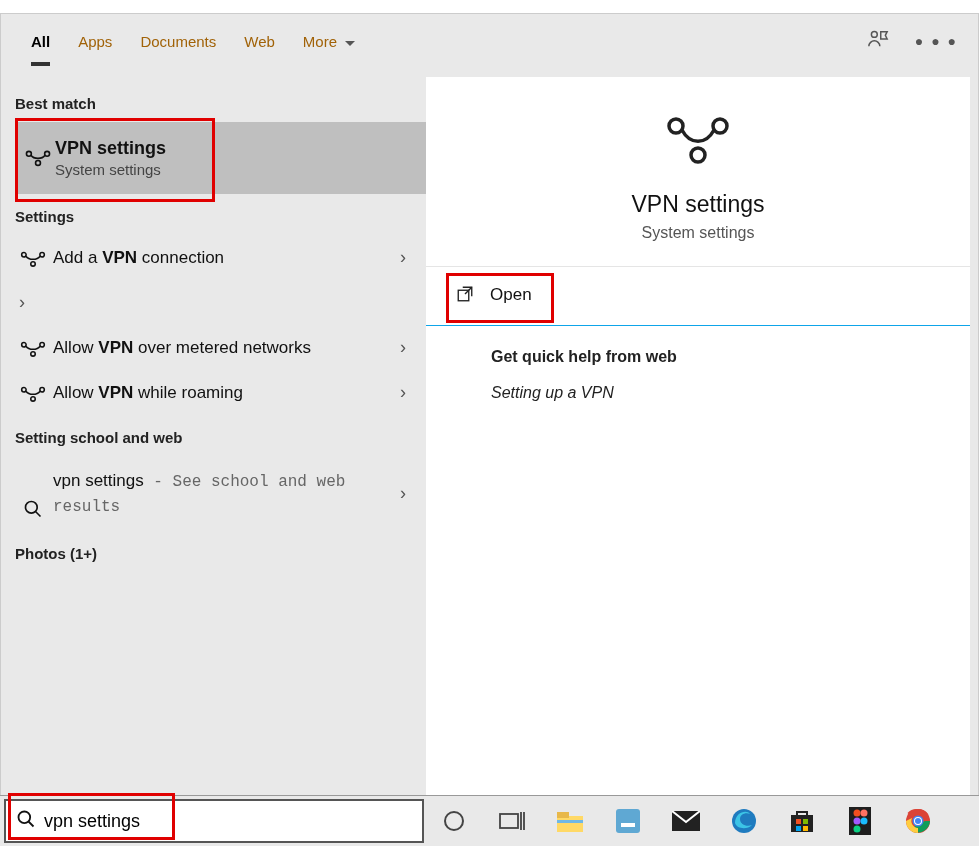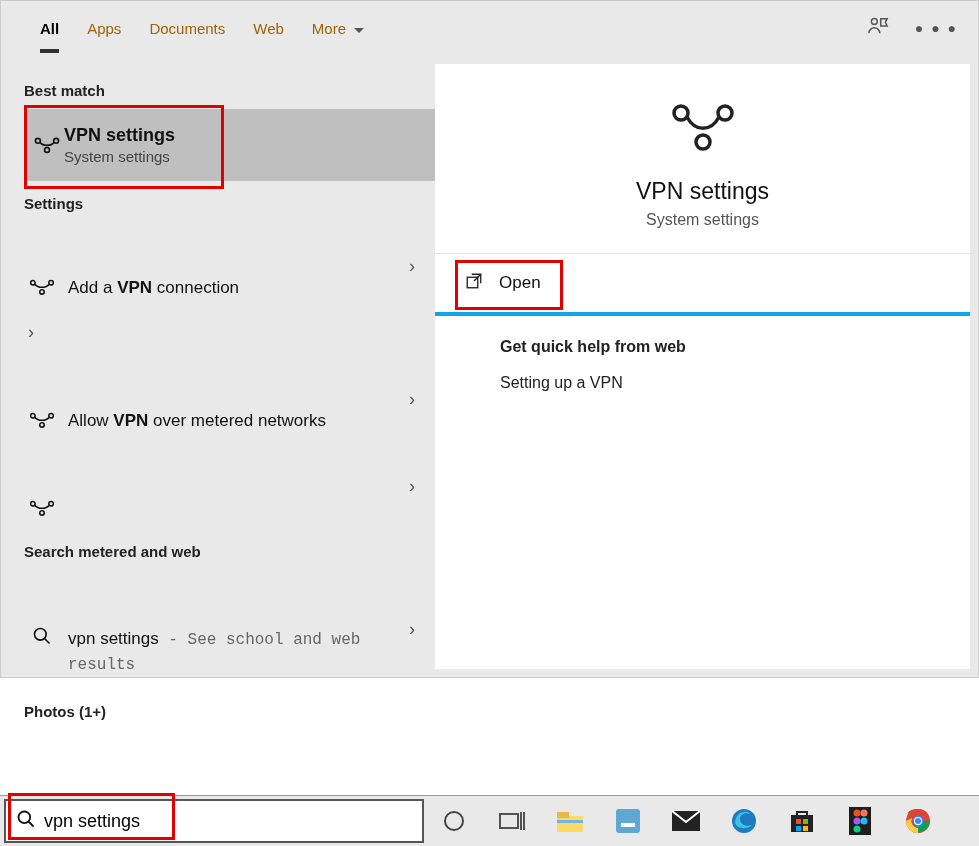--- a/index.html
+++ b/index.html
@@ -1,22 +1,21 @@
 <!DOCTYPE html>
 <html><head>
 <meta charset="utf-8">
 <style>
   * { box-sizing: border-box; margin: 0; padding: 0; font-family: "Segoe UI", Arial, sans-serif; }
   html, body { width: 979px; height: 846px; overflow: hidden; background: #fff; }
 
   .search-panel {
-    position: absolute; left: 0; top: 0; width: 979px; height: 678px;
+    position: absolute; left: 0; top: 13px; width: 979px; height: 795px;
     background: #e9e9e9;
     border: 1px solid #ccc;
-    padding-left: 9px;
   }
 
   
   .tabs {
     height: 55px; display: flex; align-items: center; padding: 0 16px;
     position: relative;
   }
   .tab {
     padding: 6px 14px 6px 14px; font-size: 15px; color: #a16207; cursor: pointer;
     position: relative;
@@ -54,47 +53,47 @@
   .red-box-bestmatch {
     position: absolute; left: 0px; top: -4px; width: 200px; height: 84px;
     border: 3px solid #e00000; pointer-events: none;
   }
 
   
   .row {
     display: flex; align-items: center; justify-content: space-between;
     padding: 12px 20px 12px 4px; cursor: pointer;
   }
-  .row-left { display: flex; align-items: flex-start; gap: 12px; margin-top: 44px; }
+  .row-left { display: flex; align-items: flex-end; gap: 6px; }
   .row-icon { width: 28px; display:flex; justify-content:center; }
   .row-label { font-size: 17px; color: #111; }
   .row-label b { font-weight: 700; }
   .chevron { color: #555; font-size: 18px; }
 
   .web-row .label-main { font-size: 17px; color: #111; }
   .web-row .label-sub { font-size: 16px; color: #666; font-family: Liberation Mono, monospace; }
   .web-row .wrap { line-height: 1.5; max-width: 310px; }
 
   
   .rp-header { display:flex; flex-direction:column; align-items:center; padding: 38px 20px 24px; border-bottom: 1px solid #e5e5e5; }
   .rp-header .big-icon { margin-bottom: 22px; }
   .rp-header .rp-title { font-size: 23px; color: #111; }
   .rp-header .rp-sub { font-size: 16px; color: #555; margin-top: 6px; }
 
   .rp-action-row {
-    display:flex; align-items:center; gap: 16px;
+    display:flex; align-items:flex-start; gap: 16px;
     padding: 18px 30px; cursor:pointer; position:relative;
-    border-bottom: 4px solid #0ea5e9;
+    border-bottom: 1px solid #0ea5e9;
   }
   .rp-action-row .open-label { font-size: 17px; color:#111; }
   .red-box-open { position:absolute; left: 20px; top: 6px; width: 108px; height: 50px; border: 3px solid #e00000; pointer-events:none; }
 
   .rp-help { padding: 22px 34px; margin-left: 31px; }
   .rp-help .help-title { font-size: 16px; font-weight:700; color:#222; margin-bottom: 18px; }
-  .rp-help .help-item { font-size: 16px; color:#222; cursor:pointer; }
+  .rp-help .help-item { font-size: 16px; color:#222; cursor:pointer;font-style:italic; }
 
   
   .taskbar {
     position:absolute; left:0; bottom:0; width:979px; height:51px;
     background:#e9e9e9; border-top:1px solid #999;
     display:flex; align-items:center;
   }
   .search-wrap {
     position:absolute; left:4px; bottom:3px; width:420px; height:44px;
     background:#fff; border:2px solid #555;
@@ -202,25 +201,26 @@
       <div class="row">
         <div class="row-left">
           <div class="row-icon">
             <svg class="vpn-svg" viewBox="0 0 40 24" fill="none" stroke="#111" stroke-width="2.2">
                 <circle cx="7" cy="6" r="3.2"></circle>
                 <circle cx="33" cy="6" r="3.2"></circle>
                 <path d="M10 8 C 14 14, 26 14, 30 8"></path>
                 <circle cx="20" cy="19" r="3.2"></circle>
               </svg>
           </div>
-        </div>
-        <div class="chevron">›</div>
-      </div>
-
-      <div class="section-header">Search metered and web</div>
+          <div class="row-label"><span>Allow </span><b>VPN</b><span> while roaming</span></div>
+        </div>
+        <div class="chevron">›</div>
+      </div>
+
+      <div class="section-header">Setting school and web</div>
 
       <div class="row web-row">
         <div class="row-left">
           <div class="row-icon">
             <svg width="20" height="20" viewBox="0 0 24 24" fill="none" stroke="#111" stroke-width="2">
                 <circle cx="10" cy="10" r="7"></circle>
                 <path d="M21 21l-6-6"></path>
               </svg>
           </div>
           <div class="wrap"><span class="label-main">vpn settings</span><span class="label-sub"> - See school and web results</span></div>

